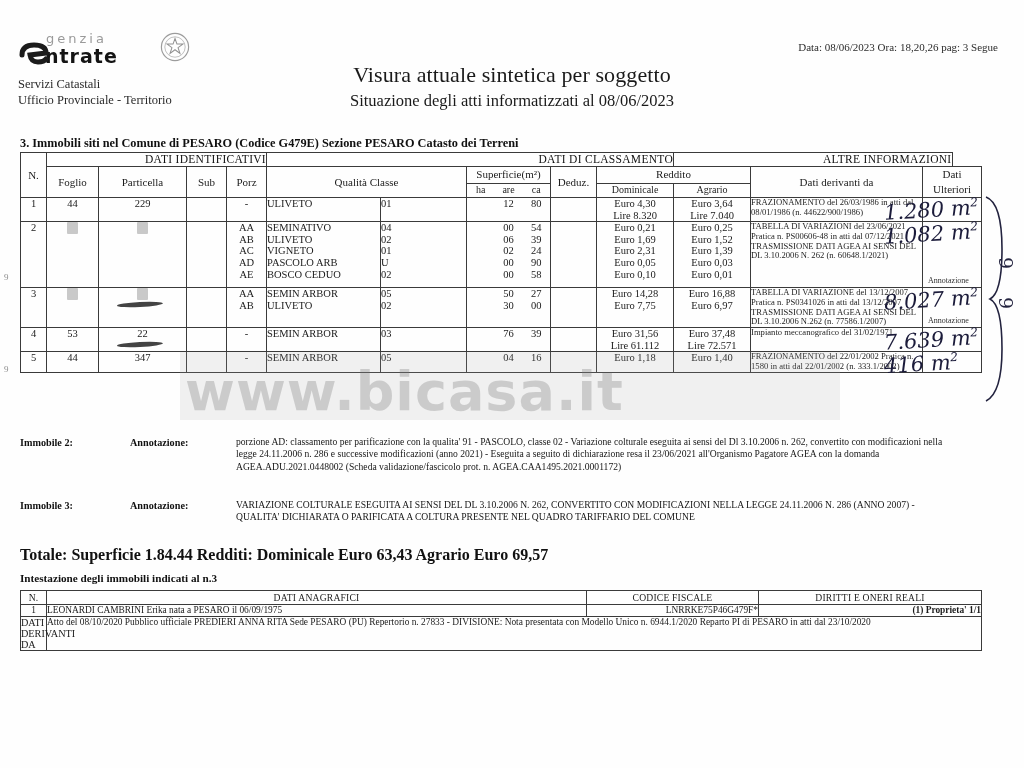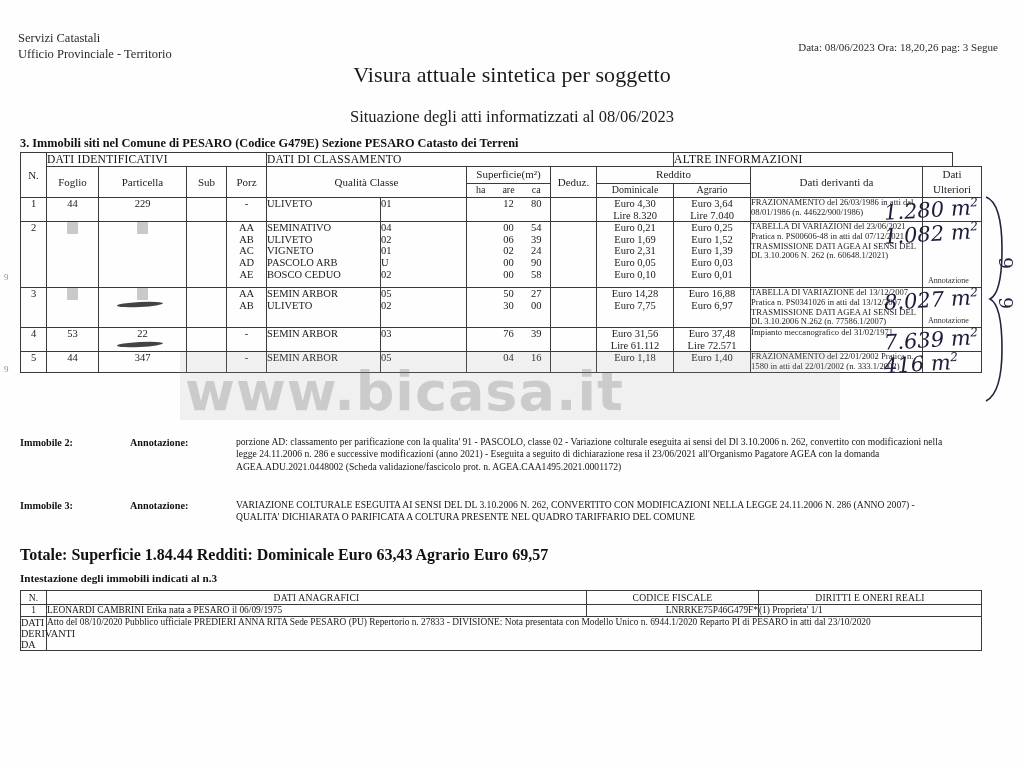--- a/index.html
+++ b/index.html
@@ -53,21 +53,21 @@
   }
 
   .title-block {
     position: absolute; left: 0; right: 0; top: 62px;
     text-align: center;
   }
   .title-main {
     font-size: 22px; color: #1a1a1a; letter-spacing: .1px;
   }
   .title-sub {
-    font-size: 16.5px; margin-top: 19px; color: #1a1a1a;
+    font-size: 16.5px; margin-top: 3px; color: #1a1a1a;
   }
 
   
   .sec-head {
     position: absolute; left: 20px; top: 136px;
     font-size: 12.3px; font-weight: bold; color: #111;
   }
 
   
   table.grid {
@@ -78,21 +78,21 @@
     border: 1px solid #3a3a3a;
     padding: 0;
     vertical-align: top;
     font-weight: normal;
   }
   .main-tbl {
     position: absolute; left: 20px; top: 152px; width: 962px;
   }
   .main-tbl table { width: 962px; }
   .th-grp {
-    text-align: left;
+    text-align: right;
     font-size: 11.5px;
     font-weight: bold;
     font-variant: small-caps;
     letter-spacing: .3px;
     height: 13px;
     line-height: 13px;
     color: #111;
   }
   .th-col {
     text-align: center;
@@ -218,20 +218,32 @@
     color: #8d8d8d;
     font-family: "Liberation Serif", serif;
   }
 </style>
 </head>
 <body>
 
 <div class="page">
 
   <div class="hdr-left">
+    <div class="logo-row">
+      <div class="logo-agenzia">genzia</div>
+      <div class="logo-entrate">ntrate</div>
+      <svg class="logo-emblem" viewBox="0 0 40 40">
+        <circle cx="20" cy="20" r="16" fill="none" stroke="#777" stroke-width="1.4"></circle>
+        <circle cx="20" cy="20" r="12" fill="none" stroke="#999" stroke-width="1"></circle>
+        <polygon points="20,10 22.3,16.6 29.3,16.6 23.6,20.7 25.8,27.4 20,23.2 14.2,27.4 16.4,20.7 10.7,16.6 17.7,16.6" fill="none" stroke="#666" stroke-width="1.2"></polygon>
+      </svg>
+      <svg width="34" height="30" viewBox="0 0 34 30" style="position:absolute;left:0px;top:8px;">
+        <path d="M4 17 Q4 7 16 7 Q28 7 28 15 L12 17 Q13 24 20 24 Q26 24 28 21" fill="none" stroke="#1b1b1b" stroke-width="5" stroke-linecap="round"></path>
+      </svg>
+    </div>
     <div class="dir-lines">
       <div>Servizi Catastali</div>
       <div>Ufficio Provinciale - Territorio</div>
     </div>
   </div>
 
   <div class="hdr-right">
     <div>Data: 08/06/2023 Ora: 18,20,26   pag: 3 Segue</div>
   </div>
 
@@ -626,21 +638,21 @@
           <td class="bt-head">DATI ANAGRAFICI</td>
           <td class="bt-head">CODICE FISCALE</td>
           <td class="bt-head">DIRITTI E ONERI REALI</td>
         </tr>
       </thead>
       <tbody id="bot-rows">
           <tr>
             <td class="bt-cell" style="text-align: center;">1</td>
             <td class="bt-cell" style="">LEONARDI CAMBRINI Erika  nata a PESARO il 06/09/1975</td>
             <td class="bt-cell" style="text-align: right;">LNRRKE75P46G479F*</td>
-            <td class="bt-cell" style="text-align: left;">(1) Proprieta' 1/1</td>
+            <td class="bt-cell" style="text-align: right; font-weight: bold;">(1) Proprieta' 1/1</td>
           </tr>
           <tr>
             <td class="bt-lab">DATI DERIVANTI DA</td>
             <td class="bt-cell" colspan="3">Atto  del 08/10/2020 Pubblico ufficiale PREDIERI ANNA RITA Sede PESARO (PU) Repertorio n. 27833 - DIVISIONE: Nota presentata con Modello Unico n. 6944.1/2020 Reparto PI di PESARO in atti dal 23/10/2020</td>
           </tr>
         </tbody>
     </table>
   </div>
 
 </div>

